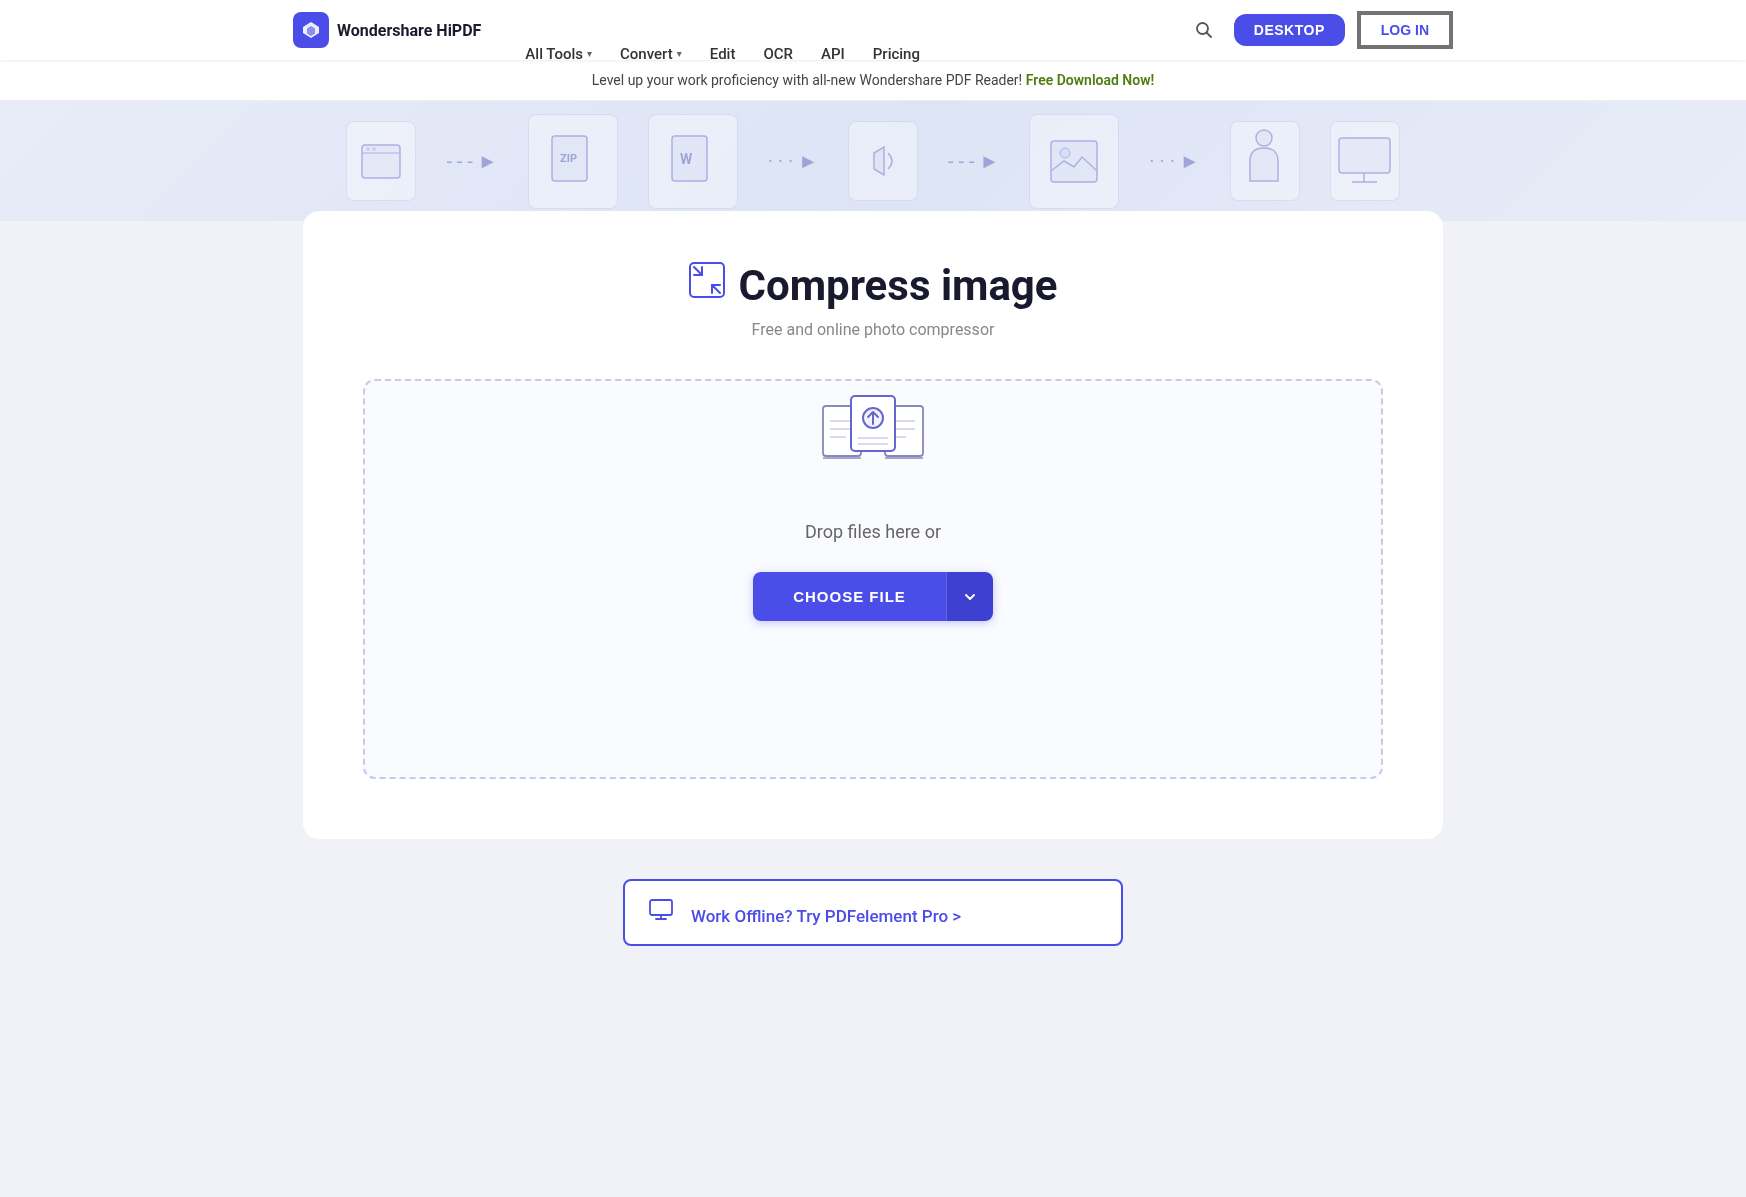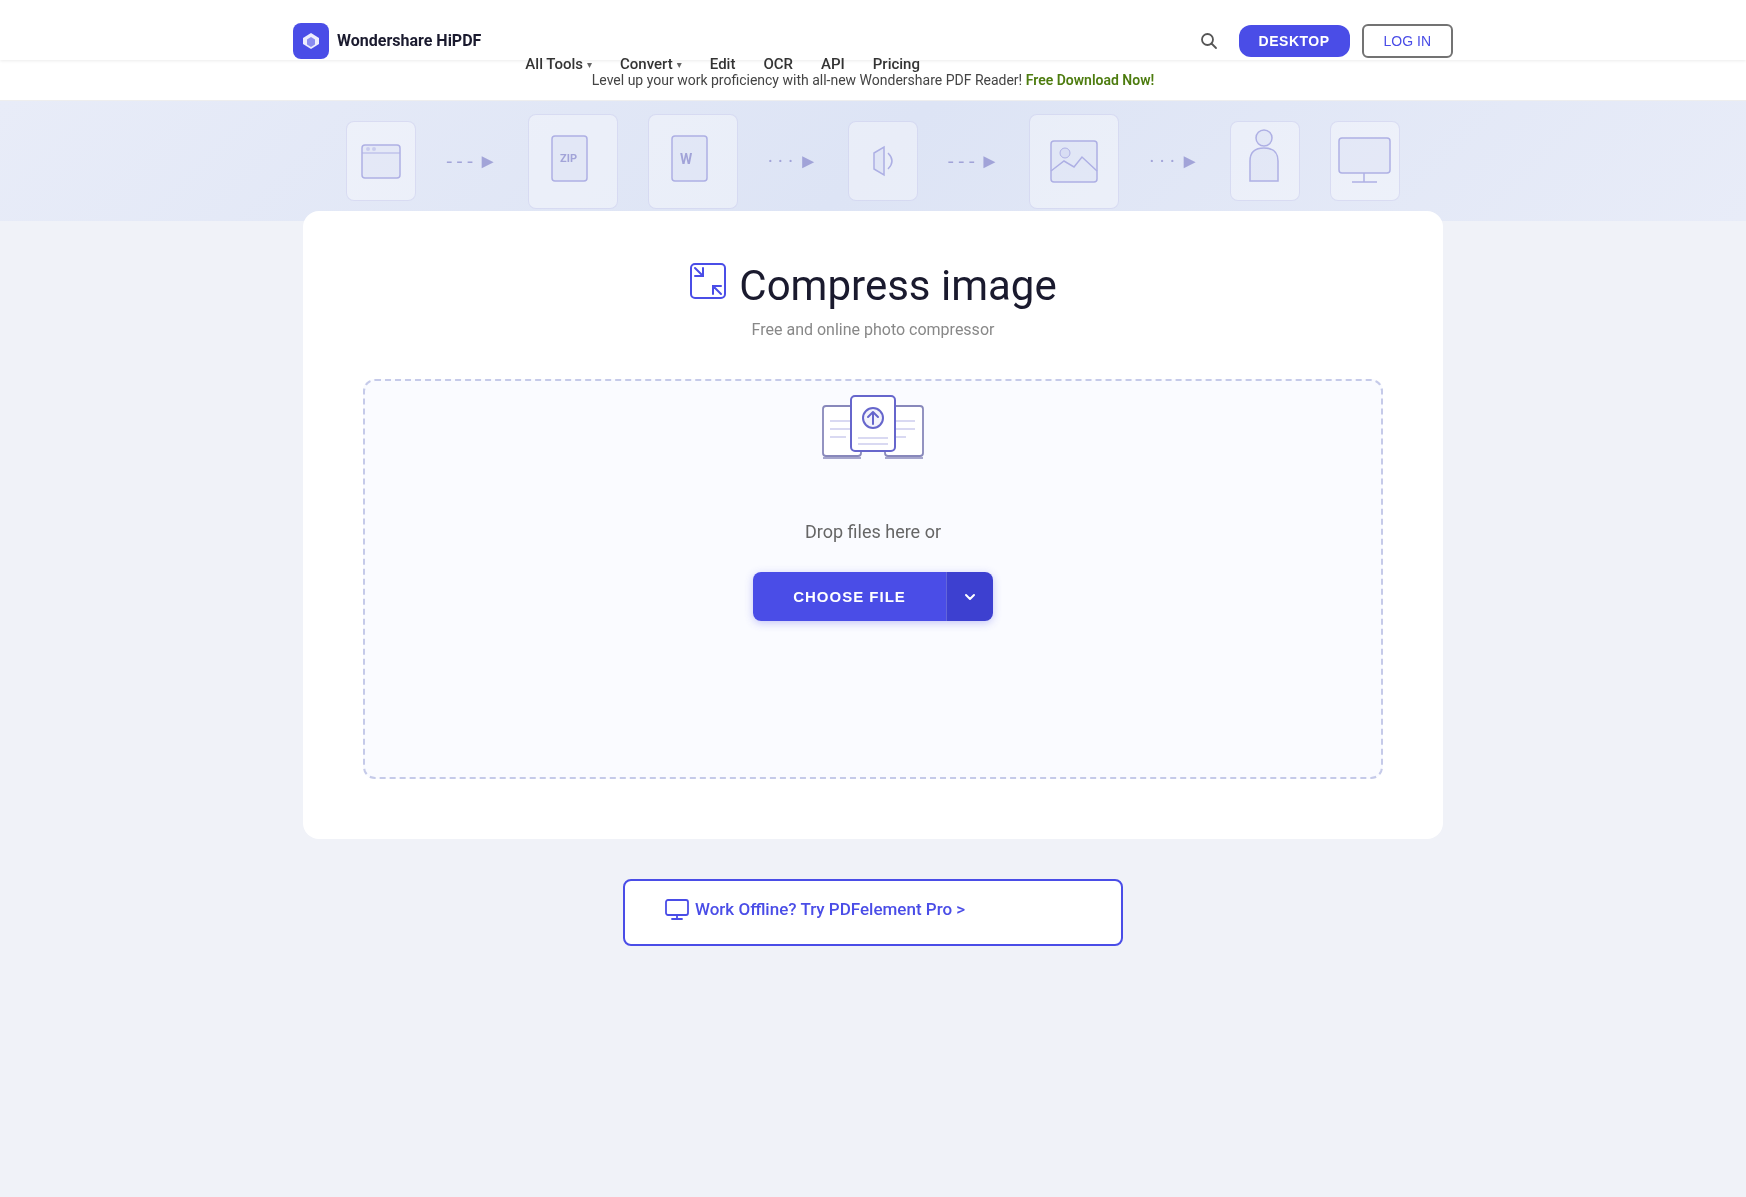--- a/index.html
+++ b/index.html
@@ -3,21 +3,21 @@
   <meta charset="utf-8">
   <style>
     * { margin: 0; padding: 0; box-sizing: border-box; }
     body { font-family: -apple-system, BlinkMacSystemFont, 'Segoe UI', Roboto, sans-serif; background: #f0f2f8; min-height: 100vh; }
 
     
     .navbar {
       background: #fff;
       height: 60px;
       display: flex;
-      align-items: flex-start;
+      align-items: center;
       justify-content: center;
       box-shadow: 0 1px 3px rgba(0,0,0,0.08);
       position: relative;
       z-index: 10;
     }
     .navbar-inner {
       display: flex;
       align-items: center;
       gap: 32px;
       width: 100%;
@@ -90,25 +90,25 @@
       padding: 8px 20px;
       border-radius: 12px;
       font-size: 14px;
       font-weight: 700;
       cursor: pointer;
       letter-spacing: 0.5px;
     }
     .btn-login {
       background: transparent;
       color: #4a4de7;
-      border: 2px solid #737373;
+      border: 4px solid #737373;
       padding: 7px 20px;
-      border-radius: 6px;
+      border-radius: 0;
       font-size: 14px;
-      font-weight: 400;
+      font-weight: 700;
       cursor: pointer;
     }
 
     
     .promo-banner {
       background: #fff;
       text-align: center;
       padding: 12px 20px;
       font-size: 14px;
       color: #444;
@@ -165,25 +165,25 @@
       position: relative;
       top: -10px;
     }
 
     .tool-header {
       text-align: center;
       margin-bottom: 40px;
     }
     .tool-title {
       display: flex;
-      align-items: center;
+      align-items: flex-start;
       justify-content: center;
       gap: 12px;
       font-size: 42px;
-      font-weight: 400;
+      font-weight: 700;
       color: #1a1a2e;
       margin-bottom: 10px;
     }
     .compress-icon {
       color: #4a4de7;
       font-size: 36px;
     }
     .tool-subtitle {
       font-size: 16px;
       color: #888;
@@ -251,24 +251,24 @@
     
     .offline-banner-wrapper {
       max-width: 1140px;
       margin: 30px auto 0;
       display: flex;
       justify-content: center;
     }
     .offline-banner {
       border: 2px solid #4a4de7;
       border-radius: 8px;
-      padding: 18px 40px;
-      display: flex;
-      align-items: flex-start;
-      gap: 6px;
+      padding: 18px 24px;
+      display: flex;
+      align-items: flex-end;
+      gap: 18px;
       cursor: pointer;
       background: #fff;
       max-width: 500px;
       width: 100%;
     }
     .offline-icon { color: #4a4de7; font-size: 22px; }
     .offline-text {
       font-size: 17px;
       color: #4a4de7;
       font-weight: 500;

